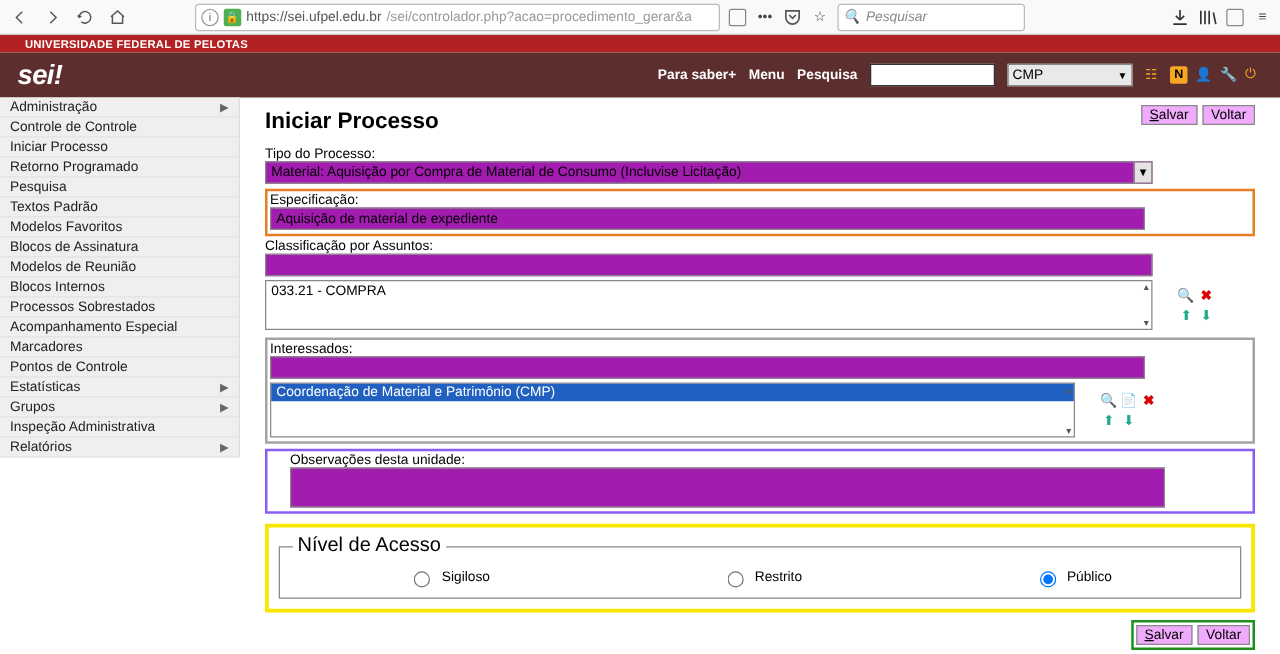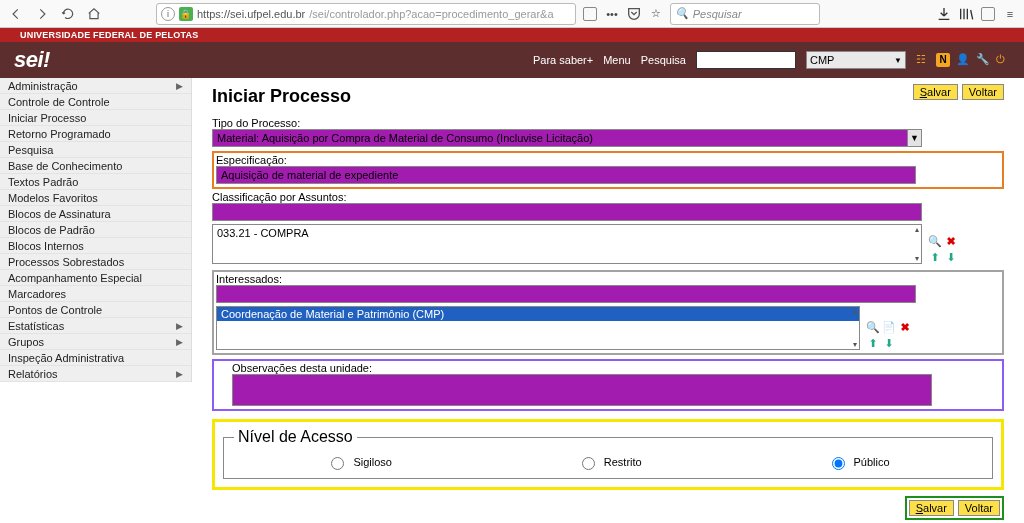--- a/index.html
+++ b/index.html
@@ -15,34 +15,34 @@
   .search{flex:0 0 150px;height:22px;border:1px solid #bbb;border-radius:3px;background:#fff;display:flex;align-items:center;padding:0 4px;gap:4px;color:#888;font-style:italic;font-size:11px}
   .cico{width:16px;height:16px;display:flex;align-items:center;justify-content:center;color:#444}
   .iconbox{width:14px;height:14px;border:1px solid #888;border-radius:2px}
   
   .unibar{height:14px;background:#b22222;color:#fff;font-size:9px;padding-left:20px;line-height:14px;letter-spacing:.2px;font-weight:bold}
   
   .hdr{height:36px;background:#5d2e2e;display:flex;align-items:center;color:#fff;padding:0 14px;gap:10px}
   .logo{font-size:20px;font-weight:bold;font-style:italic;letter-spacing:-.5px}
   .logo span{font-size:22px}
   .hdr-spacer{flex:1}
-  .hdr-link{font-size:11px;font-weight:normal;color:#fff}
+  .hdr-link{font-size:11px;font-weight:bold;color:#fff}
   .hdr-search{width:100px;height:18px;background:#fff;border:1px solid #333}
   .hdr-select{width:100px;height:18px;background:#e9e9e9;border:1px solid #888;color:#000;font-size:11px;display:flex;align-items:center;justify-content:space-between;padding:0 3px}
   .tico{width:14px;height:14px}
   
   .wrap{display:flex;align-items:flex-start}
   .sidebar{width:192px;background:#efefef;border-right:1px solid #ddd;padding:0}
   .sb-item{height:16px;line-height:16px;padding:0 8px;border-bottom:1px solid #e3e3e3;color:#222;font-size:11px;display:flex;justify-content:space-between;align-items:center;cursor:default}
   .sb-item .car{color:#666;font-size:9px}
   .main{flex:1;padding:8px 20px 10px 20px}
   h1{font-size:18px;margin:0 0 10px 0;font-weight:bold}
   .top-act{position:relative;height:0}
   .top-act .btns{position:absolute;right:0;top:-2px;display:flex;gap:4px}
-  .btn{background:#fde047;border:1px solid #888;padding:1px 6px;font-size:11px;cursor:pointer}
+  .btn{background:#f0abfc;border:1px solid #888;padding:1px 6px;font-size:11px;cursor:pointer}
   .btn u{text-decoration:underline}
   .lbl{font-size:11px;margin-top:2px;display:block}
   .field{width:710px;height:18px;border:1px solid #888;background:#a21caf;font-size:11px;padding:0 4px;display:flex;align-items:center;justify-content:space-between}
   .drop{display:inline-block;width:14px;text-align:center;background:#e3e3e3;border-left:1px solid #888;margin-right:-4px;height:100%;line-height:16px;font-size:9px}
   .listarea{width:710px;border:1px solid #888;background:#fff;font-size:11px;position:relative}
   .listarea.h40{height:40px}
   .listarea.h44{height:44px}
   .listarea.h40 .scroll,.listarea.h44 .scroll{position:absolute;right:0;top:0;bottom:0;width:6px;display:flex;flex-direction:column;justify-content:space-between;font-size:8px;color:#555}
   .sel-row{background:#2060c0;color:#fff;padding:1px 4px}
   .sideicons{display:flex;flex-direction:column;gap:2px;font-size:11px}
@@ -51,21 +51,21 @@
   
   .box-orange{border:2px solid #e67e22;padding:1px 2px 3px 2px;margin-top:4px}
   .box-red{border:2px solid #a3a3a3;padding:1px 2px 3px 2px;margin-top:6px}
   .box-cyan{border:2px solid #8b5cf6;padding:1px 2px 3px 18px;margin-top:4px}
   .box-yellow{border:3px solid #f6e600;padding:6px 8px 8px 8px;margin-top:8px}
   .box-green{border:2px solid #1e8e1e;display:inline-flex;gap:4px;padding:2px}
   fieldset.nivel{border:1px solid #888;margin:0;padding:8px 10px}
   fieldset.nivel legend{font-size:16px;padding:0 4px}
   .radios{display:flex;justify-content:space-around;align-items:center}
   .radios label{display:flex;align-items:center;gap:6px;font-size:11px}
-  .row-with-icons{display:flex;align-items:flex-end;gap:6px}
+  .row-with-icons{display:flex;align-items:center;gap:20px}
   .bottom-act{display:flex;justify-content:flex-end;margin-top:6px}
   .hdr-icons{display:flex;gap:6px;align-items:center}
 </style>
 </head>
 <body>
 
 <div class="chrome">
   <div class="nav-btn">
       <svg viewBox="0 0 24 24">
         <path d="M15 4l-8 8 8 8"></path>
@@ -159,33 +159,30 @@
       <div class="sb-item">
         <span>Iniciar Processo</span>
       </div>
       <div class="sb-item">
         <span>Retorno Programado</span>
       </div>
       <div class="sb-item">
         <span>Pesquisa</span>
       </div>
       <div class="sb-item">
-        <span>Base de Conhecimento</span>
-      </div>
-      <div class="sb-item">
         <span>Textos Padrão</span>
       </div>
       <div class="sb-item">
         <span>Modelos Favoritos</span>
       </div>
       <div class="sb-item">
         <span>Blocos de Assinatura</span>
       </div>
       <div class="sb-item">
-        <span>Blocos de Padrão</span>
+        <span>Modelos de Reunião</span>
       </div>
       <div class="sb-item">
         <span>Blocos Internos</span>
       </div>
       <div class="sb-item">
         <span>Processos Sobrestados</span>
       </div>
       <div class="sb-item">
         <span>Acompanhamento Especial</span>
       </div>

